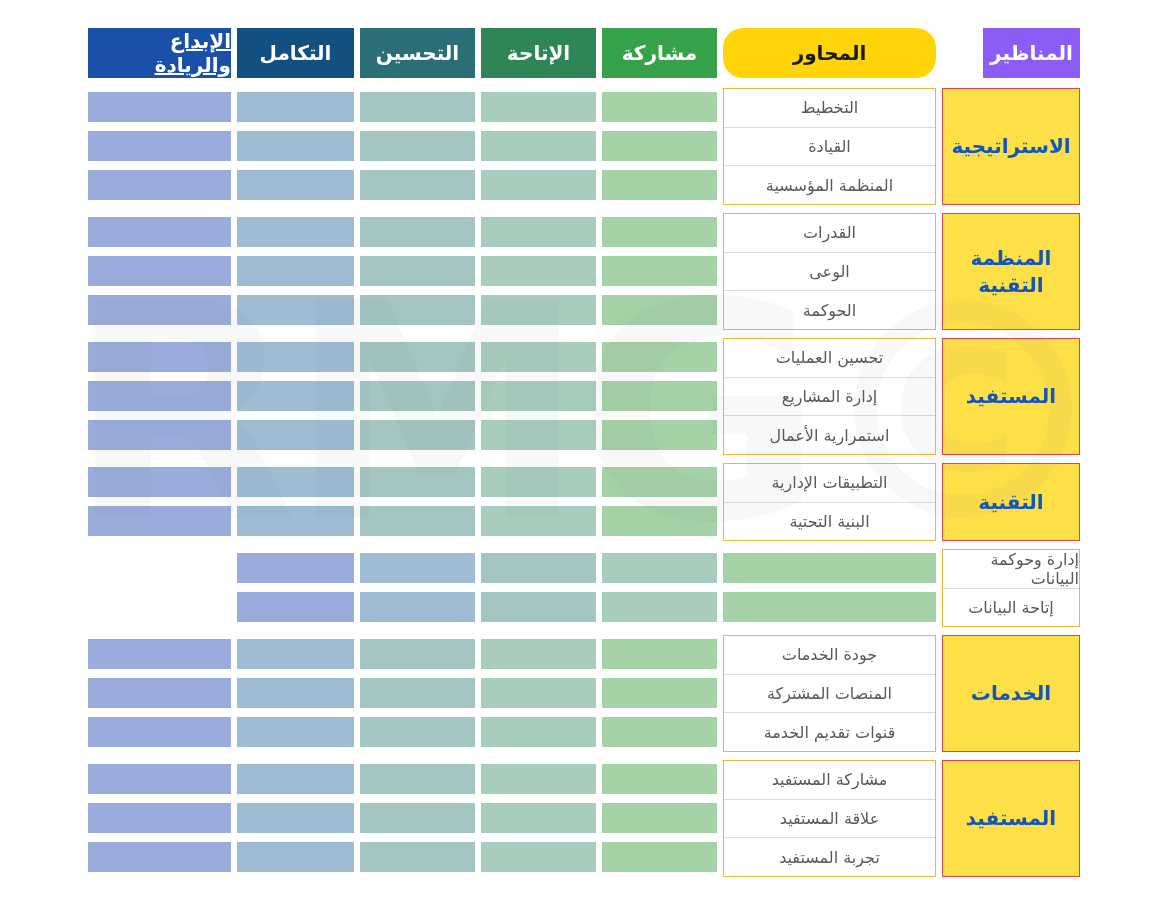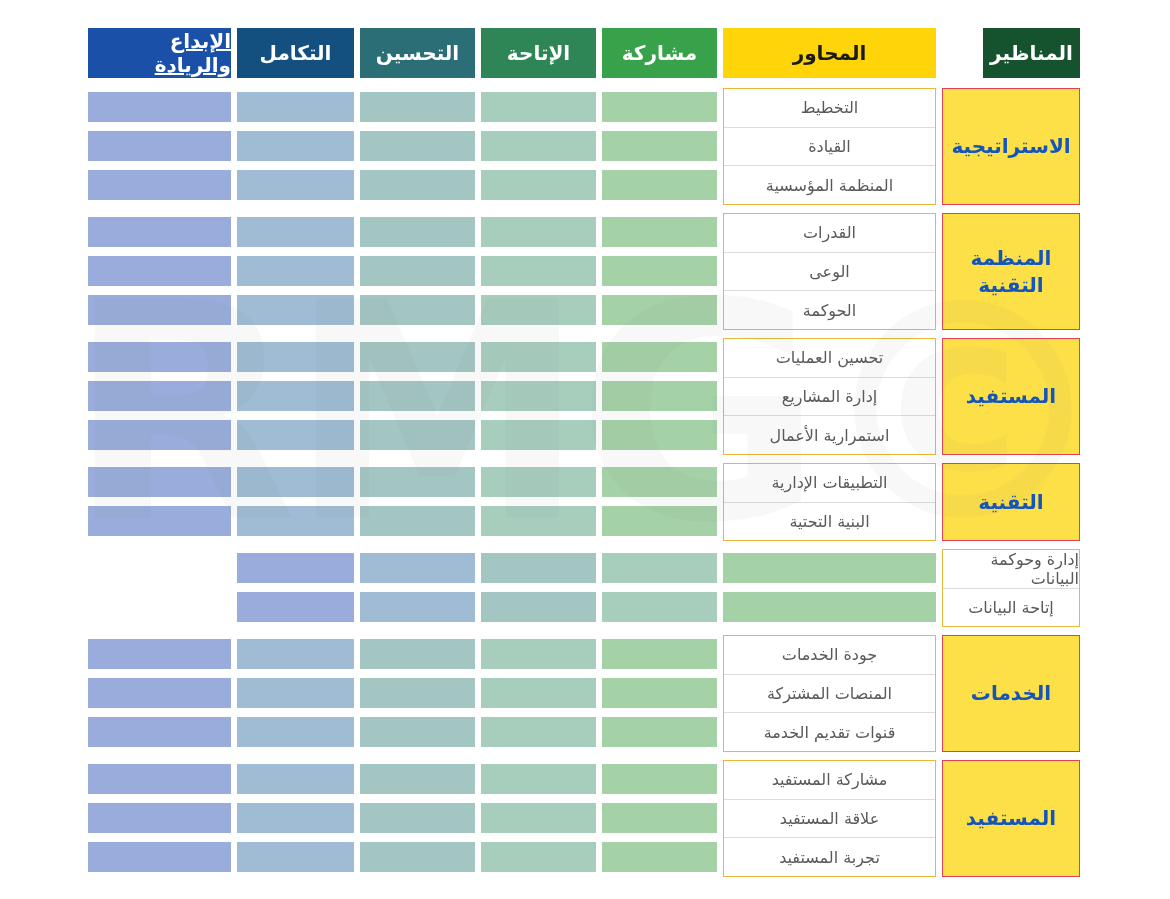--- a/index.html
+++ b/index.html
@@ -13,21 +13,21 @@
     display:grid;
     grid-template-columns:138px 213px 115px 115px 115px 117px 143px;
     column-gap:6px;
     direction:rtl;
   }
   .header-row{margin-bottom:10px;}
   .hdr{
     height:50px;display:flex;align-items:center;justify-content:center;
     color:#ffffff;font-weight:bold;font-size:20px;
   }
-  .axes-hdr{color:#1a1a1a;}
+  .axes-hdr{color:#1a1a1a;border-radius:20px;}
   .group{margin-bottom:8px;}
   .rows-3{height:117px;}
   .rows-2{height:78px;}
   .pbox{
     background:#fde047;border:1.6px solid #e2424d;box-sizing:border-box;
     display:flex;align-items:center;justify-content:center;text-align:center;
     color:#1455bc;font-weight:bold;font-size:20px;line-height:1.35;
     padding:12px 6px;
   }
   .abox{
@@ -51,21 +51,21 @@
   }
 </style>
 </head>
 <body>
 
 <div class="watermark">©RMG</div>
 
 <div class="board">
 
   <div class="grid header-row">
-    <div class="hdr" style="background-color: #14532d; margin-left: 41px;">المناظير</div>
+    <div class="hdr" style="background-color: #8b5cf6; margin-left: 41px;">المناظير</div>
     <div class="hdr axes-hdr" style="background-color: rgb(255, 213, 10);">المحاور</div>
     <div class="hdr" style="background-color: rgb(55, 162, 74);">مشاركة</div>
     <div class="hdr" style="background-color: rgb(46, 134, 86);">الإتاحة</div>
     <div class="hdr" style="background-color: rgb(44, 110, 117);">التحسين</div>
     <div class="hdr" style="background-color: rgb(20, 80, 127);">التكامل</div>
     <div class="hdr" style="background-color: rgb(26, 80, 168); text-decoration: underline;">الإبداع والريادة</div>
   </div>
 
   <div class="grid group rows-3">
     <div class="pbox">الاستراتيجية</div>

